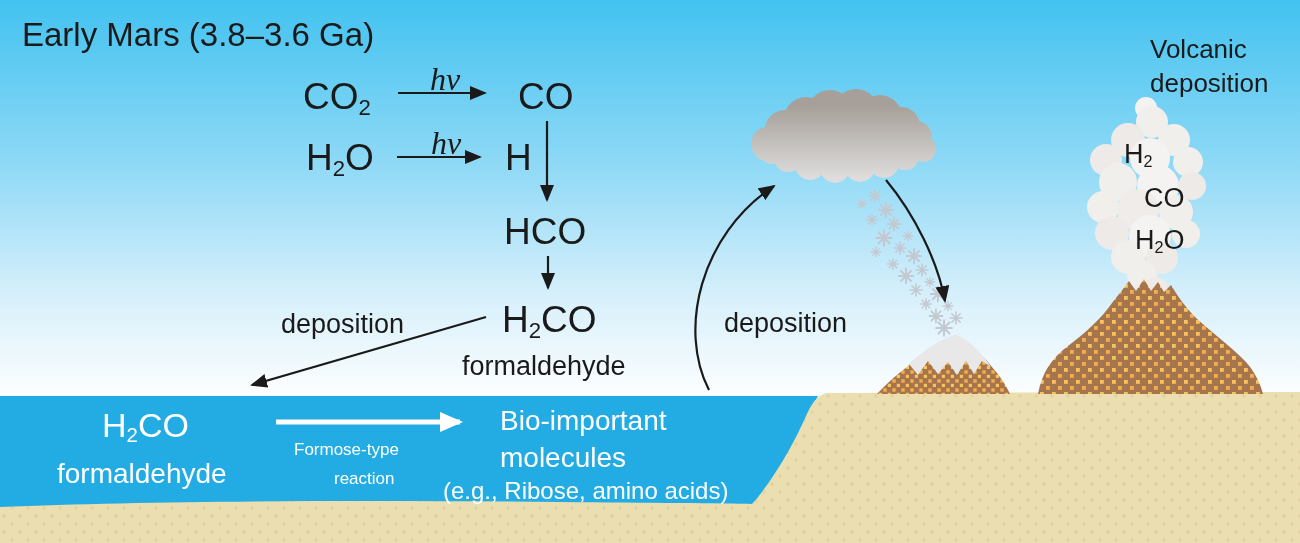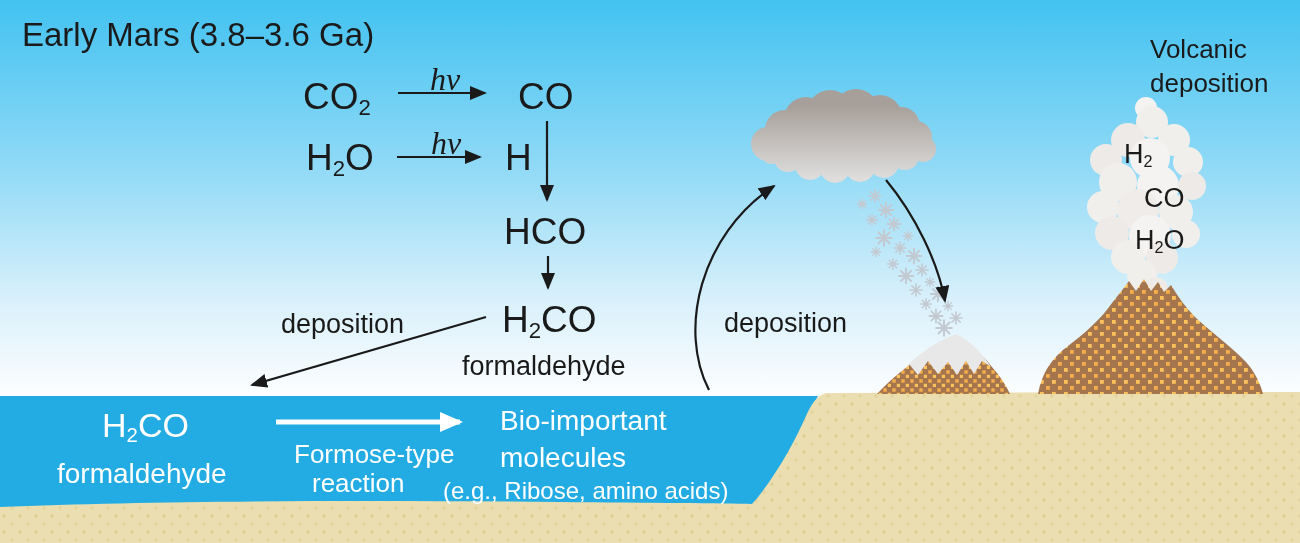--- a/index.html
+++ b/index.html
@@ -17,21 +17,21 @@
   .lbl{position:absolute;white-space:nowrap;line-height:1.15;}
   .title{font-size:33px;}
   .chem{font-size:37px;}
   .chem sub, .chem-md sub, .chem-w sub{font-size:0.60em;vertical-align:-0.25em;}
   .chem-md{font-size:27px;margin-left:6px;}
   .chem-w{font-size:34px;color:#fff;}
   .hv{font-family:"Liberation Serif","DejaVu Serif",serif;font-style:italic;font-size:32px;}
   .ann{font-size:27px;}
   .ann-sm{font-size:26px;}
   .wtxt{color:#fff;font-size:28px;}
-  .wtxt-sm{color:#fff;font-size:26px;}
+  .wtxt-sm{color:#fff;font-size:17px;}
   .wtxt-xs{color:#ffffff;font-size:24px;}
 </style>
 </head>
 <body>
 
 <div id="stage">
 
   <div id="sky"></div>
 
   <svg id="scene" width="1300" height="543" viewBox="0 0 1300 543">
@@ -175,21 +175,21 @@
   <div class="lbl chem" style="left:505px;top:137px;">H</div>
 
   <div class="lbl chem" style="left:504px;top:211px;">HCO</div>
   <div class="lbl chem" style="left:502px;top:299px;"><span>H</span><sub>2</sub><span>CO</span></div>
   <div class="lbl ann" style="left:462px;top:351px;">formaldehyde</div>
   <div class="lbl ann" style="left:281px;top:309px;">deposition</div>
 
   <div class="lbl chem-w" style="left:102px;top:406px;"><span>H</span><sub>2</sub><span>CO</span></div>
   <div class="lbl wtxt" style="left:57px;top:458px;">formaldehyde</div>
   <div class="lbl wtxt-sm" style="left:294px;top:440px;">Formose-type</div>
-  <div class="lbl wtxt-sm" style="left:312px;top:469px;">reaction</div>
+  <div class="lbl wtxt-sm" style="left:334px;top:469px;">reaction</div>
   <div class="lbl wtxt" style="left:500px;top:405px;">Bio-important</div>
   <div class="lbl wtxt" style="left:500px;top:442px;">molecules</div>
   <div class="lbl wtxt-xs" style="left:443px;top:477px;">(e.g., Ribose, amino acids)</div>
 
   <div class="lbl ann" style="left:724px;top:308px;">deposition</div>
 
   <div class="lbl ann-sm" style="left:1150px;top:35px;">Volcanic</div>
   <div class="lbl ann-sm" style="left:1150px;top:69px;">deposition</div>
   <div class="lbl chem-md" style="left:1118px;top:139px;"><span>H</span><sub>2</sub></div>
   <div class="lbl chem-md" style="left:1138px;top:183px;"><span>CO</span></div>

